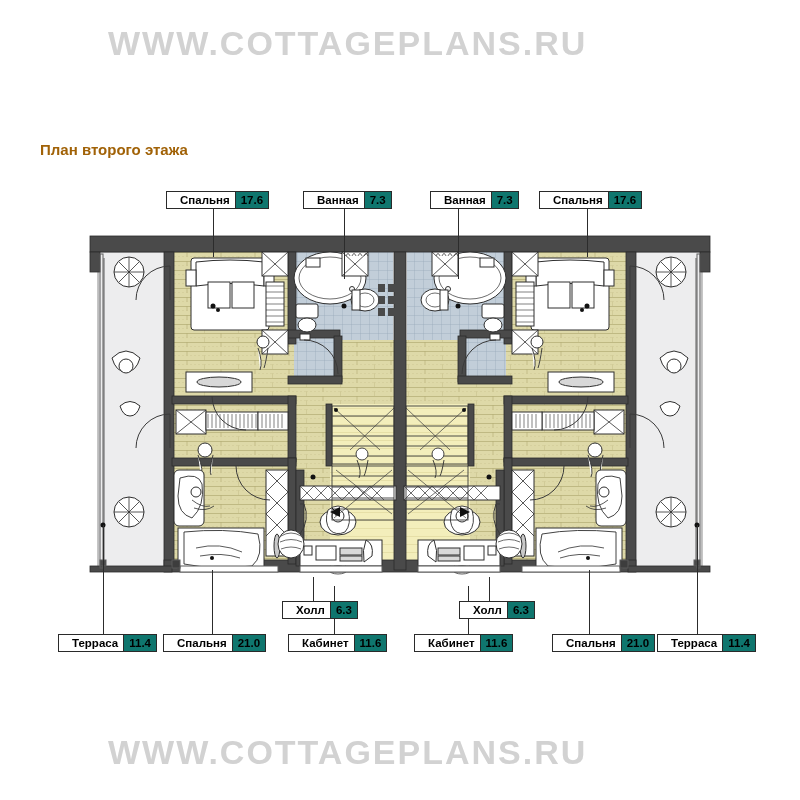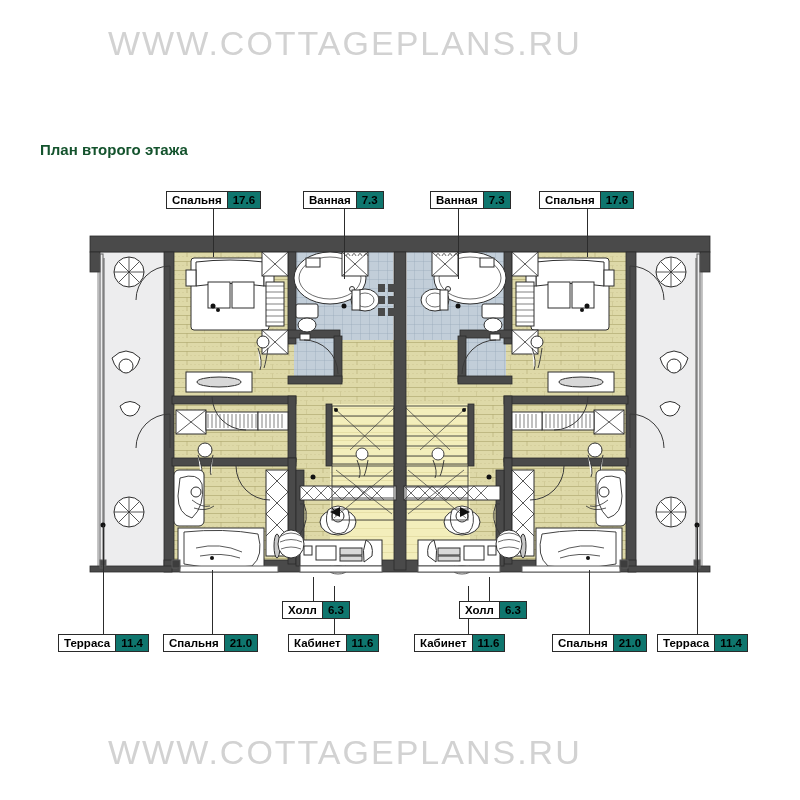--- a/index.html
+++ b/index.html
@@ -12,21 +12,21 @@
     height: 800px;
     position: relative;
     font-family: "Liberation Sans", sans-serif;
     overflow: hidden;
   }
 
   
   .watermark {
     position: absolute;
     color: #d2d2d2;
-    font-weight: normal;
+    font-weight: bold;
     letter-spacing: 2px;
     white-space: nowrap;
     user-select: none;
   }
   #wm-top {
     left: 108px;
     top: 24px;
     font-size: 34px;
   }
   #wm-bottom {
@@ -42,37 +42,38 @@
     letter-spacing: 1px;
   }
 
   
   #page-title {
     position: absolute;
     left: 40px;
     top: 141px;
     font-size: 15px;
     font-weight: bold;
-    color: #14532d;
+    color: #a16207;
   }
 
   
   .room-label {
     position: absolute;
     display: flex;
     align-items: stretch;
     border: 1px solid #2a2a2a;
     background: #ffffff;
     height: 18px;
     box-sizing: border-box;
     font-size: 11.5px;
     font-weight: bold;
     line-height: 16px;
     color: #000;
     z-index: 40;
+    padding-left: 8px;
   }
   .room-label .rl-name {
     padding: 0 5px;
     white-space: nowrap;
   }
   .room-label .rl-area {
     padding: 0 5px;
     background: #0f766e;
     border-left: 1px solid #2a2a2a;
     white-space: nowrap;

